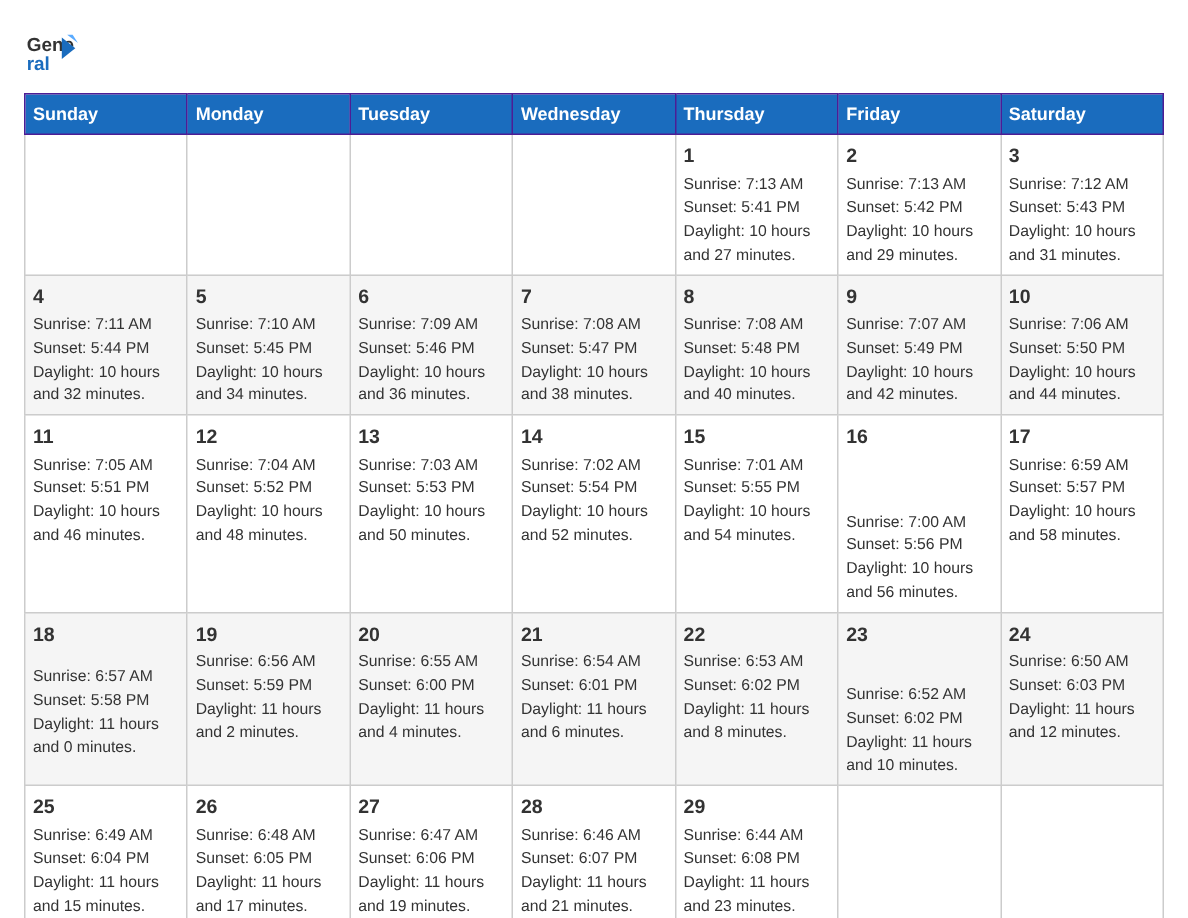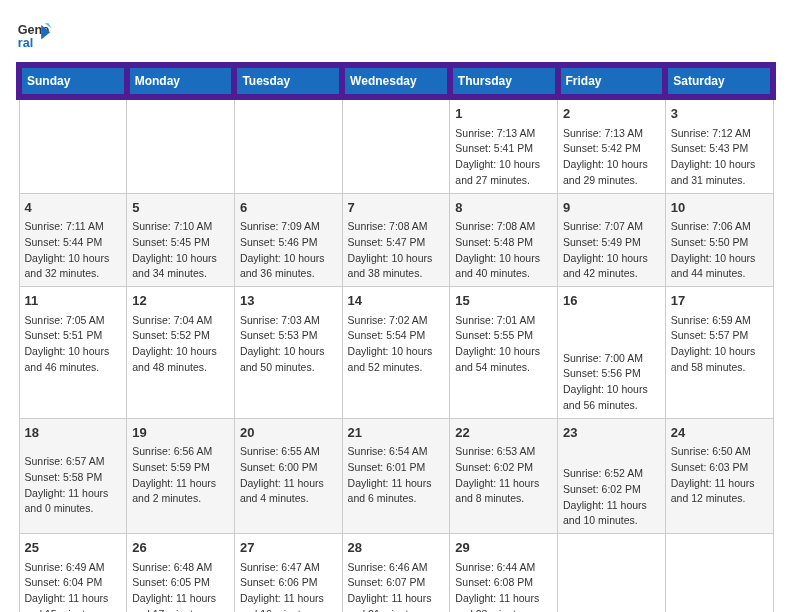--- a/index.html
+++ b/index.html
@@ -46,21 +46,21 @@
       border-collapse: collapse;
       font-size: 11px;
     }
     thead tr th {
       background: #1a6cbe;
       color: #fff;
       text-align: left;
       padding: 6px 5px;
       font-size: 12px;
       font-weight: bold;
-      border: 6px solid #4c1d95;
+      border: 1px solid #4c1d95;
     }
     tbody tr td {
       vertical-align: top;
       padding: 4px 5px;
       border: 1px solid #ccc;
       min-height: 80px;
       height: 80px;
       line-height: 1.5;
     }
     tbody tr:nth-child(odd) td { background: #fff; }

